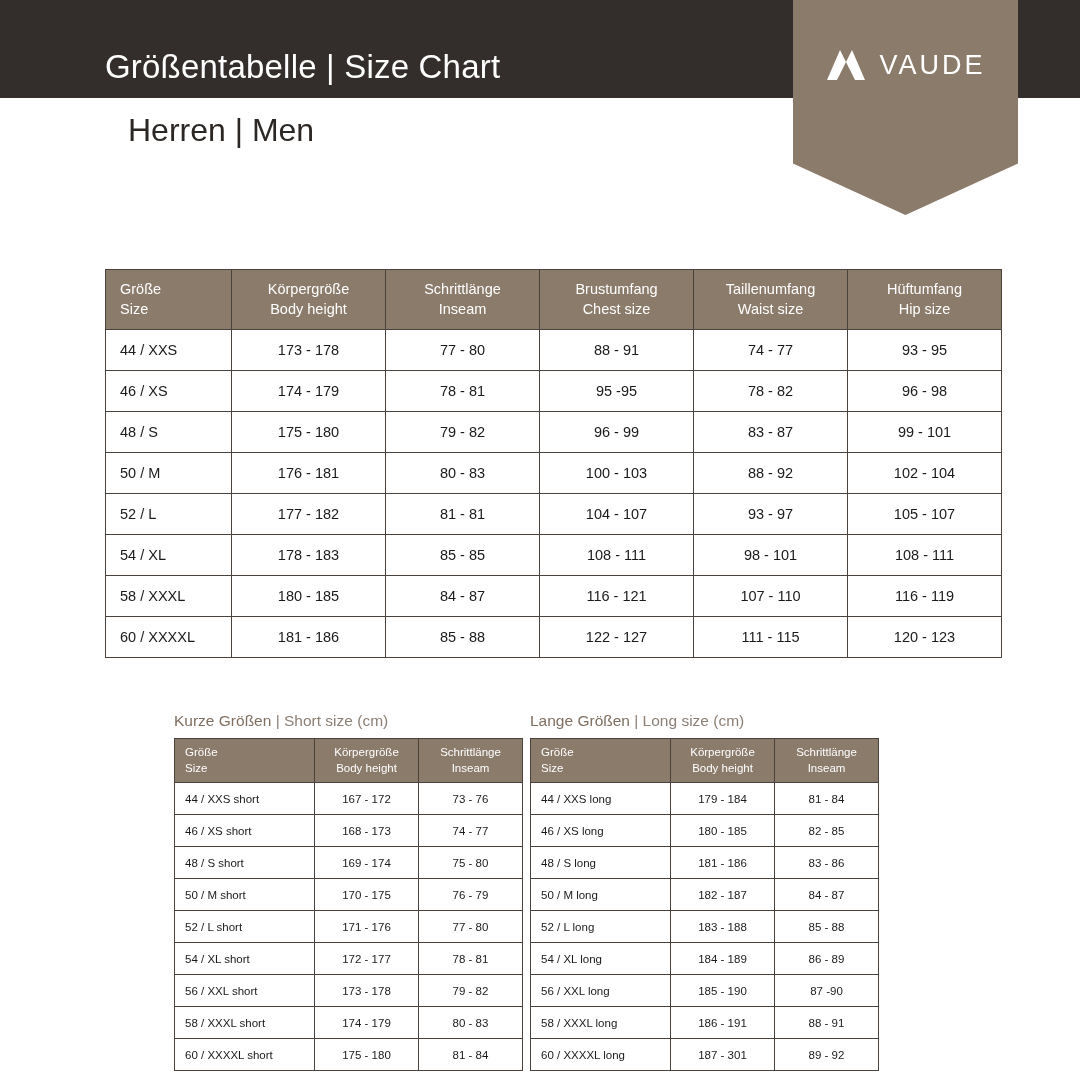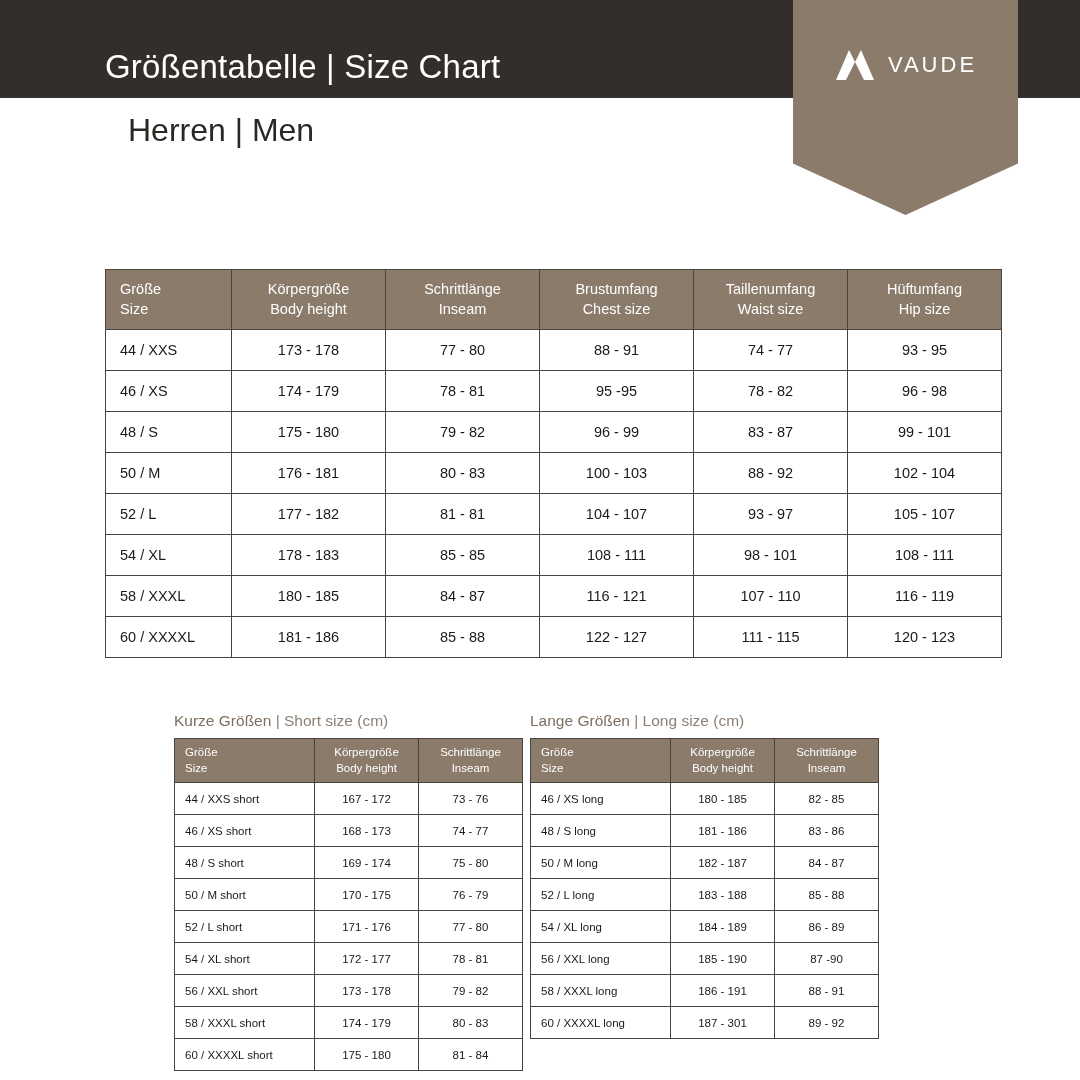--- a/index.html
+++ b/index.html
@@ -62,21 +62,21 @@
     display: flex;
     align-items: center;
     justify-content: center;
     gap: 12px;
   }
   .logo-mark {
     width: 42px; height: 34px;
     position: relative;
   }
   .logo-word {
-    font-size: 22px;
+    font-size: 27px;
     letter-spacing: 3px;
     color: #ffffff;
     font-weight: 400;
   }
 
   
   .section-heading {
     position: absolute;
     font-size: 20px;
     color: #7e6f60;
@@ -367,20 +367,25 @@
           <div>Body height</div>
         </th>
         <th class="col-num">
           <div>Schrittlänge</div>
           <div>Inseam</div>
         </th>
       </tr>
     </thead>
     <tbody>
       <tr>
+        <td class="c-size">44 / XXS long</td>
+        <td>179 - 184</td>
+        <td>81 - 84</td>
+      </tr>
+      <tr>
         <td class="c-size">46 / XS long</td>
         <td>180 - 185</td>
         <td>82 - 85</td>
       </tr>
       <tr>
         <td class="c-size">48 / S long</td>
         <td>181 - 186</td>
         <td>83 - 86</td>
       </tr>
       <tr>

